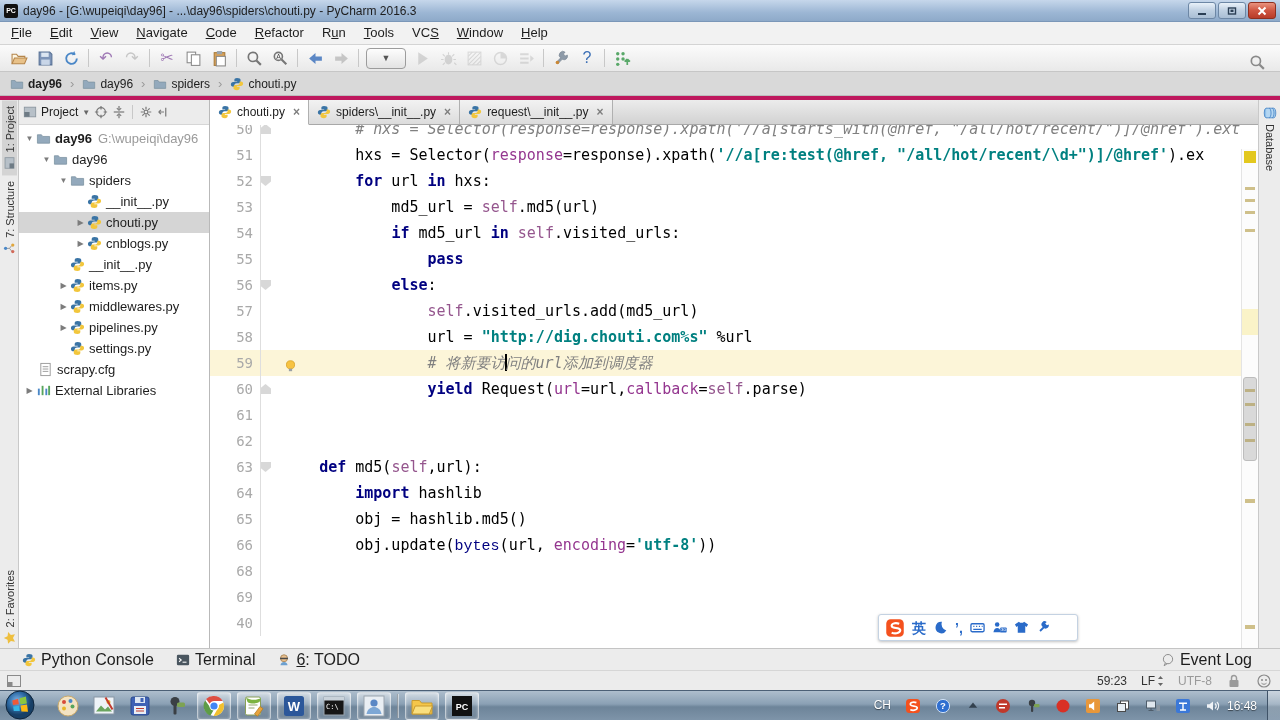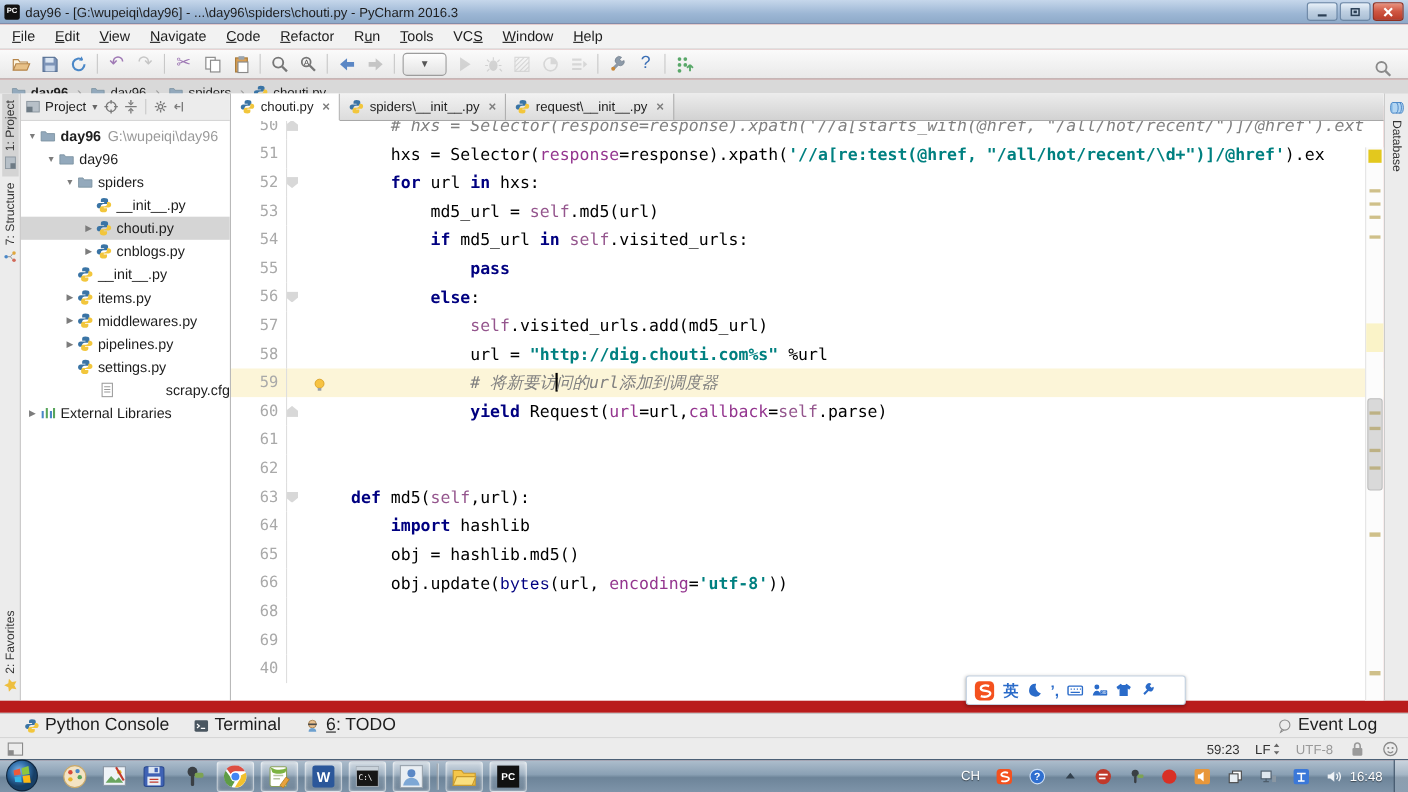--- a/index.html
+++ b/index.html
@@ -1,16 +1,16 @@
 <!DOCTYPE html>
 <html><head>
 <meta charset="utf-8">
 <style>
   html,body{margin:0;padding:0;background:#000;}
-  #screen{position:relative;width:1280px;height:720px;overflow:hidden;font-family:"Liberation Sans",sans-serif;background:#b91c1c;-webkit-font-smoothing:antialiased;}
+  #screen{position:relative;width:1280px;height:720px;overflow:hidden;font-family:"Liberation Sans",sans-serif;background:#be185d;-webkit-font-smoothing:antialiased;}
   .icn{display:inline-flex;align-items:center;justify-content:center;width:16px;height:16px;flex:none;}
   .icn svg{width:100%;height:100%;display:block;}
   .gi{font-size:16px;line-height:1;}
   
   #titlebar{position:absolute;left:0;top:0;width:1280px;height:22px;background:linear-gradient(#c6d7eb,#9cb6d4 60%,#8eaac9);border-bottom:1px solid #7b97b8;display:flex;align-items:center;padding:0 4px;box-sizing:border-box;}
   #app-ico{width:14px;height:14px;background:#111;color:#fff;font-size:7px;font-weight:bold;display:flex;align-items:center;justify-content:center;border-radius:2px;margin-right:5px;}
   #wtitle{font-size:12px;color:#1d1d1d;white-space:nowrap;}
   #wbtns{margin-left:auto;display:flex;gap:2px;}
   .wbtn{width:28px;height:17px;border:1px solid #6d87a5;border-radius:3px;background:linear-gradient(#e9f1f9,#bfd0e2 50%,#a9bed4);display:flex;align-items:center;justify-content:center;box-sizing:border-box;}
   .wbtn.close{background:linear-gradient(#e9937f,#cf5642 50%,#b83b29);border-color:#8e2f20;}
@@ -27,21 +27,21 @@
   .tsep{width:1px;height:18px;background:#c8c8c8;margin:0 4px;}
   #runcfg{width:38px;height:19px;border:1px solid #9c9c9c;border-radius:4px;background:linear-gradient(#fdfdfd,#e3e3e3);display:flex;align-items:center;justify-content:center;margin:0 3px;font-size:9px;color:#555;}
   #tb-search{position:absolute;right:10px;top:5px;}
   
   #crumbs{position:absolute;left:0;top:72px;width:1280px;height:24px;background:#d9d9d9;border-bottom:1px solid #bdbdbd;display:flex;align-items:center;padding-left:8px;box-sizing:border-box;}
   .crumb{display:flex;align-items:center;gap:4px;font-size:12px;color:#1d1d1d;padding:0 2px;}
   .crumb .icn{width:14px;height:14px;}
   .crumb.bold{font-weight:bold;}
   .csep{color:#9a9a9a;font-size:13px;margin:0 6px;}
   
-  #main{position:absolute;left:0;top:85px;width:1280px;height:552px;display:flex;border-radius:32px;}
+  #main{position:absolute;left:0;top:100px;width:1280px;height:552px;display:flex;border-radius:32px;}
   #lstripe{width:19px;background:#ececec;border-right:1px solid #c9c9c9;box-sizing:border-box;position:relative;flex:none;}
   .vtab{writing-mode:vertical-rl;transform:rotate(180deg);font-size:11px;color:#333;display:flex;align-items:center;gap:4px;padding:6px 1px;}
   .vtab .icn{width:13px;height:13px;transform:rotate(90deg);}
   .vtab.active{background:#d4d4d4;}
   #lstripe .top{position:absolute;top:0;left:0;width:100%;display:flex;flex-direction:column;align-items:center;}
   #lstripe .bot{position:absolute;bottom:2px;left:0;width:100%;display:flex;flex-direction:column;align-items:center;}
   #rstripe{width:22px;background:#ececec;border-left:1px solid #c9c9c9;box-sizing:border-box;flex:none;display:flex;flex-direction:column;align-items:center;}
   #rstripe .rtab{writing-mode:vertical-rl;font-size:11px;color:#333;display:flex;align-items:center;gap:4px;padding:6px 2px;}
   #rstripe .rtab .icn{width:14px;height:14px;transform:rotate(-90deg);}
   
@@ -544,21 +544,21 @@
           <div class="trow" style="padding-left: 38px;">
             <span class="tarrow"></span>
             <span class="icn" style="height: 15px; width: 15px;">
               <svg viewBox="0 0 16 16">
                 <path d="M8 1C6 1 5 1.9 5 3.1V5h3.2v.8H3.6C2.1 5.8 1 6.9 1 8.5S2.1 11 3.6 11H5V9.2C5 7.9 6.2 7 7.5 7h2.4C11 7 12 6.1 12 5V3.1C12 1.9 10.8 1 8 1z" fill="#3a74a5"></path>
                 <path d="M8 15c2 0 3-.9 3-2.1V11H7.8v-.8h4.6c1.5 0 2.6-1.1 2.6-2.7S13.9 5 12.4 5H11v1.8C11 8.1 9.8 9 8.5 9H6.1C5 9 4 9.9 4 11v1.9C4 14.1 5.2 15 8 15z" fill="#f2c63c"></path>
               </svg>
             </span>
             <span class="tlabel">settings.py</span>
           </div>
-          <div class="trow" style="padding-left: 16px; justify-content: space-between;">
+          <div class="trow" style="padding-left: 6px;">
             <span class="tarrow"></span>
             <span class="icn" style="height: 15px; width: 15px;">
               <svg viewBox="0 0 16 16">
                 <rect x="3" y="1.5" width="10" height="13" fill="#fff" stroke="#9a9a9a"></rect>
                 <path d="M5 5h6M5 7.5h6M5 10h6" stroke="#9a9a9a"></path>
               </svg>
             </span>
             <span class="tlabel">scrapy.cfg</span>
           </div>
           <div class="trow" style="padding-left: 4px;">

